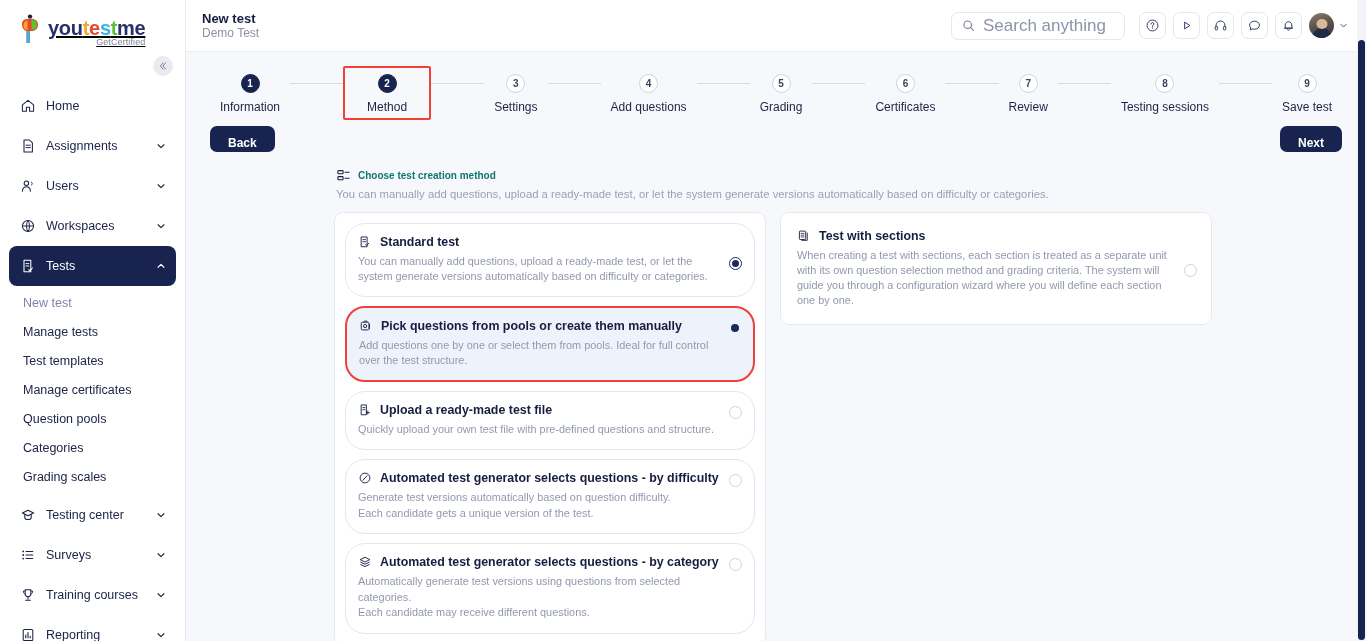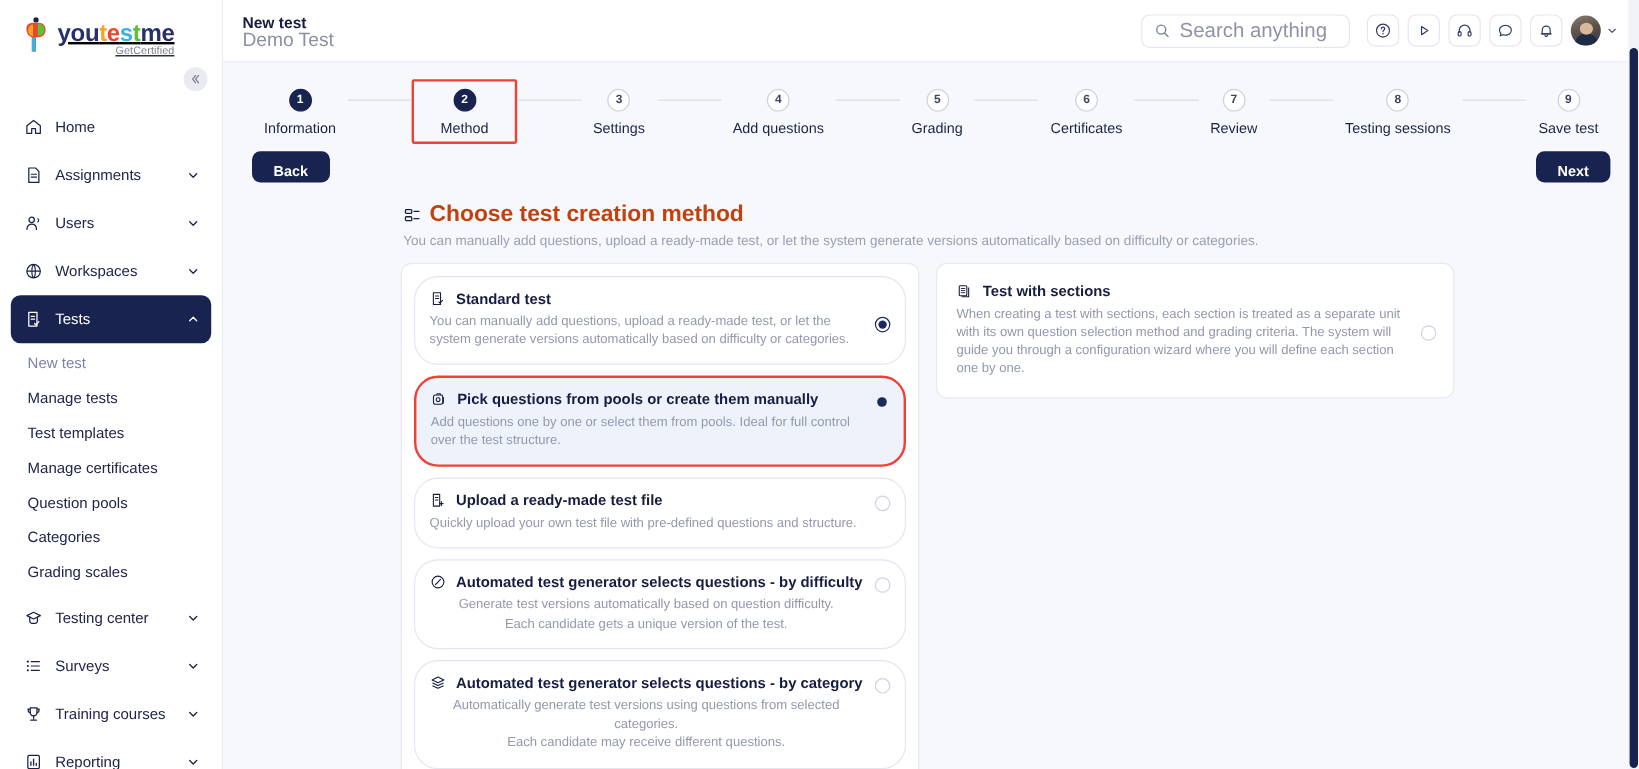--- a/index.html
+++ b/index.html
@@ -61,21 +61,21 @@
   .sub-item.current { color: #7c84ab; }
 
   
   .main { flex: 1; height: 641px; display: flex; flex-direction: column; background: #f7f8fc; position: relative; }
   .topbar {
     height: 52px; background: #ffffff; border-bottom: 1px solid #eceef4;
     display: flex; align-items: center; padding: 0 18px 0 16px; flex: 0 0 52px;
   }
   .title-block { flex: 1; }
   .page-title { font-size: 13px; font-weight: bold; color: #161d3f; line-height: 15px; }
-  .page-sub { font-size: 16px; color: #8a90a6; line-height: 15px; margin-top: 0;}
+  .page-sub { font-size: 12px; color: #8a90a6; line-height: 15px; margin-top: 0;}
 
   .search {
     width: 174px; height: 28px; border: 1px solid #e4e7f0; border-radius: 7px;
     display: flex; align-items: center; gap: 8px; padding: 0 10px;
     background: #fff; margin-right: 14px;
   }
   .search svg { width: 13px; height: 13px; flex: 0 0 13px; }
   .search-ph { font-size: 17px; color: #8d94a8; }
 
   .ico-btn {
@@ -121,21 +121,21 @@
   .btn {
     background: #18244f; color: #fff; border: none; border-radius: 7px;
     font-size: 12px; font-weight: bold; padding: 10px 18px; height: 26px;
     cursor: pointer; font-family: "Liberation Sans", sans-serif;
   }
   .spacer { flex: 1; }
 
   
   .sec-head { padding: 16px 0 0 150px; display: flex; align-items: center; gap: 7px; }
   .sec-head svg { width: 15px; height: 15px; }
-  .sec-title { font-size: 19px; font-weight: bold; color: #c2410c; }
+  .sec-title { font-size: 10px; font-weight: bold; color: #0f766e; }
   .sec-desc { padding: 5px 0 0 150px; font-size: 11.3px; color: #9aa0b4; }
 
   
   .panels { display: flex; gap: 14px; padding: 12px 0 0 148px; align-items: flex-start; }
   .panel {
     background: #fff; border: 1px solid #e7e9f1; border-radius: 9px; padding: 10px;
   }
   .panel.left { width: 432px; }
   .panel.right { width: 432px; }
 
@@ -156,21 +156,21 @@
   .radio {
     width: 13px; height: 13px; border-radius: 50%; border: 1px solid #cdd3e1;
     flex: 0 0 13px; margin-top: 3px; display: flex; align-items: center; justify-content: center;
     background: #fff;
   }
   .radio.checked { border-color: #1b2a5c; }
   .radio.checked::after { content:""; width: 7px; height: 7px; border-radius: 50%; background: #1b2a5c; }
   .radio.dot-only { border: none; background: transparent; }
   .radio.dot-only::after { content:""; width: 8px; height: 8px; border-radius: 50%; background: #1b2a5c; }
 
-  .card.tall .card-desc { line-height: 15.5px; text-align: center; }
+  .card.tall .card-desc { line-height: 15.5px; }
 
   
   .card.center-radio { align-items: center; }
 
   
   .vscroll {
     position: absolute; right: 0; top: 0; width: 9px; height: 641px;
     background: #f2f3f8;
   }
   .vthumb {

